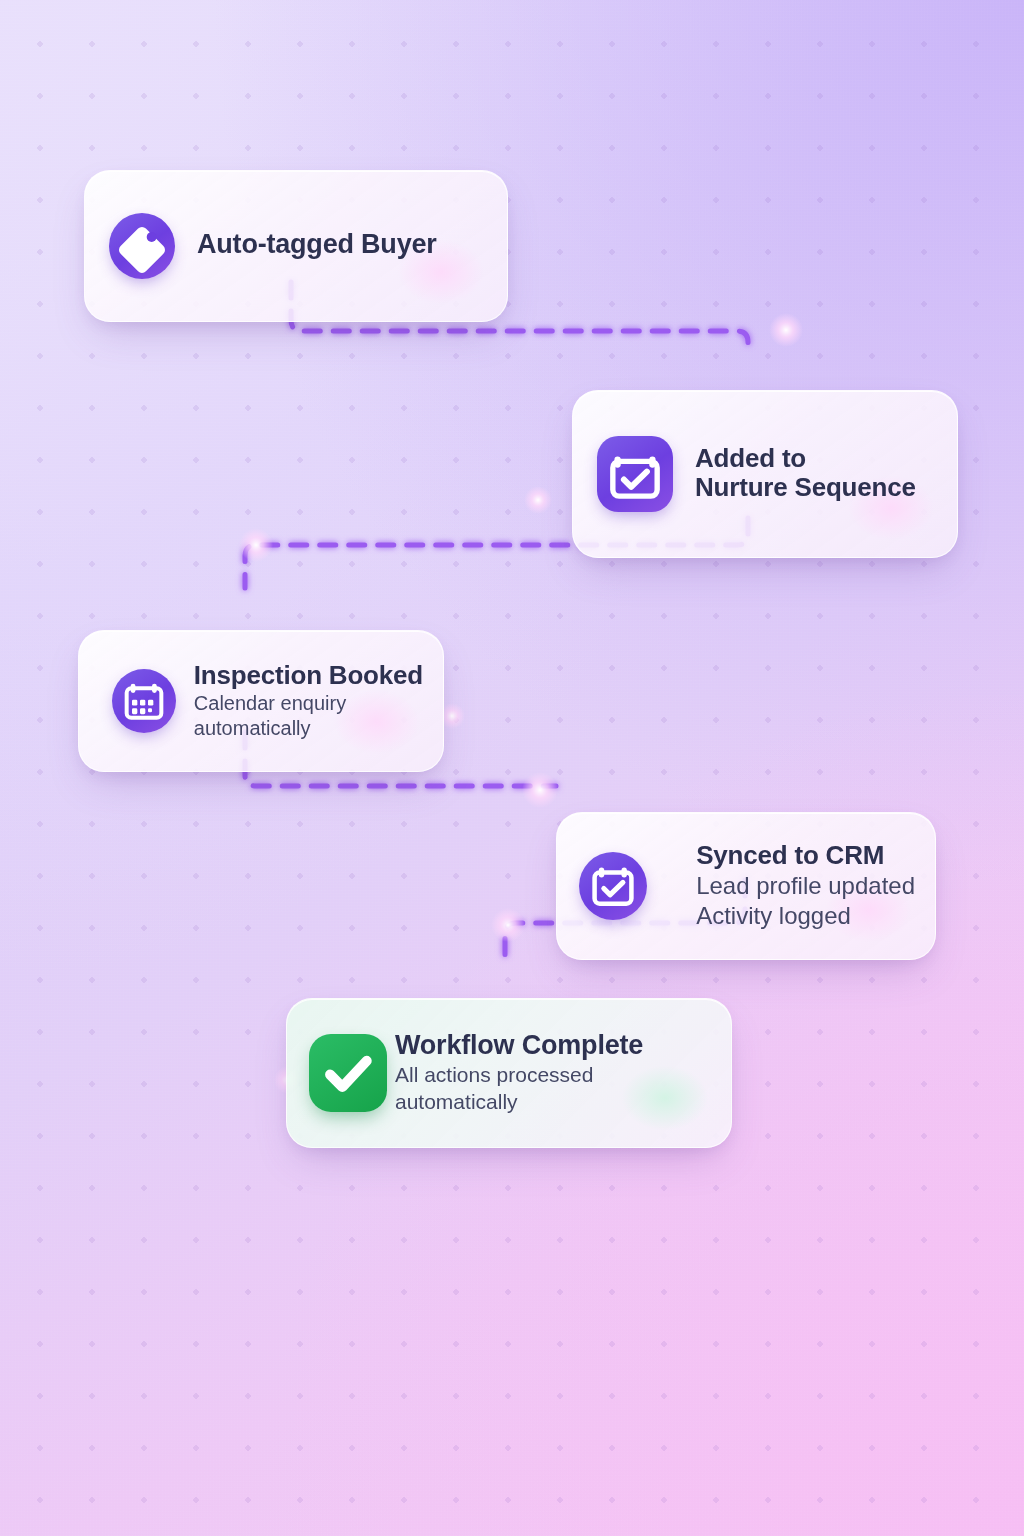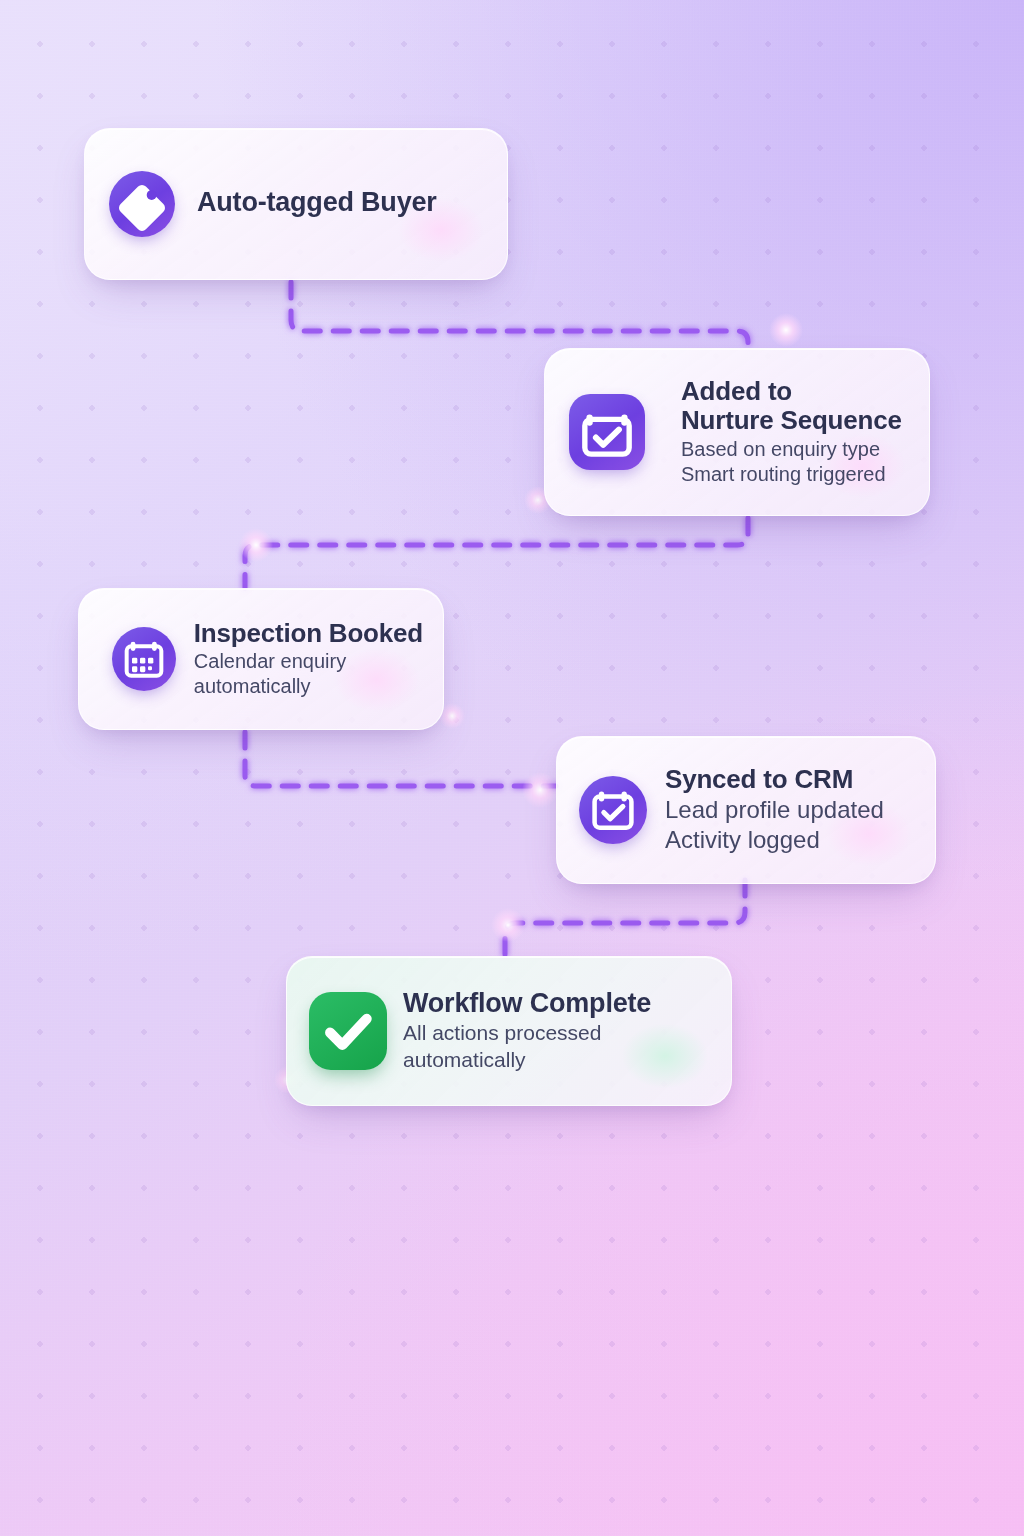--- a/index.html
+++ b/index.html
@@ -37,20 +37,21 @@
     display:flex;align-items:center;
     box-sizing:border-box;
     border-radius:26px;
     background:linear-gradient(145deg, rgba(255,255,255,.92) 0%, rgba(252,246,253,.88) 46%, rgba(249,240,252,.84) 100%);
     border:1px solid rgba(255,255,255,.75);
     box-shadow:
       0 18px 40px -12px rgba(110,70,160,.28),
       0 6px 16px -6px rgba(110,70,160,.18),
       inset 0 1px 0 rgba(255,255,255,.9);
     overflow:hidden;
+    margin-top:42px;
   }
   .card::after{ 
     content:"";position:absolute;right:6px;bottom:4px;width:120px;height:90px;
     background:radial-gradient(closest-side, rgba(255,214,250,.75), rgba(255,214,250,0) 72%);
     pointer-events:none;
   }
   .card.success{
     background:linear-gradient(135deg, rgba(232,248,240,.95) 0%, rgba(240,250,245,.9) 45%, rgba(247,243,252,.88) 100%);
   }
   .card.success::after{
@@ -74,36 +75,36 @@
   .sub{
     color:#3b3f5e;line-height:1.26;white-space:pre-line;opacity:.95;
   }
 
   
   #card-1{left:84px;top:128px;width:424px;height:152px;padding:0 22px 0 24px;gap:22px;}
   #card-1 .icon-wrap div{width:66px;height:66px;}
   #card-1 .title{font-size:27px;}
   #card-1 .sub{font-size:20px;}
 
-  #card-2{left:544px;top:348px;width:386px;height:168px;padding:0 20px 0 24px;gap:36px;}
+  #card-2{left:572px;top:348px;width:386px;height:168px;padding:0 20px 0 24px;gap:22px;}
   #card-2 .icon-wrap div{width:76px;height:76px;}
   #card-2 .title{font-size:26px;line-height:1.12;}
   #card-2 .sub{font-size:20px;}
 
   #card-3{left:78px;top:588px;width:366px;height:142px;padding:0 20px 0 22px;gap:18px;justify-content:flex-end;}
   #card-3 .icon-wrap div{width:64px;height:64px;}
   #card-3 .title{font-size:26px;}
   #card-3 .sub{font-size:20px;}
 
-  #card-4{left:556px;top:736px;width:380px;height:148px;padding:0 20px 0 22px;gap:18px;}
+  #card-4{left:556px;top:770px;width:380px;height:148px;padding:0 20px 0 22px;gap:18px;justify-content:space-between;}
   #card-4 .icon-wrap div{width:68px;height:68px;}
   #card-4 .title{font-size:26px;}
   #card-4 .sub{font-size:24px;}
 
-  #card-5{left:286px;top:956px;width:446px;height:150px;padding:0 20px 0 22px;gap:16px;}
+  #card-5{left:286px;top:956px;width:446px;height:150px;padding:0 20px 0 22px;gap:8px;}
   #card-5 .icon-wrap div{width:78px;height:78px;}
   #card-5 .title{font-size:27px;}
   #card-5 .sub{font-size:21px;}
 
   .wire{fill:none;stroke:#9b5cf0;stroke-width:5;stroke-linecap:round;
         stroke-dasharray:16 13;filter:url(#wireglow);}
 </style>
 </head>
 <body>
 
@@ -167,22 +168,20 @@
           <rect x="11" y="13" width="4" height="7" rx="2" fill="#ffffff"></rect>
           <rect x="33" y="13" width="4" height="7" rx="2" fill="#ffffff"></rect>
           <rect x="10" y="16" width="28" height="22" rx="4" fill="none" stroke="#ffffff" stroke-width="3.4"></rect>
           <path d="M17 27.5 l4.6 4.6 L31.5 22.5" fill="none" stroke="#ffffff" stroke-width="3.8" stroke-linecap="round" stroke-linejoin="round"></path>
         </svg>
       </div>
     </div>
     <div class="txt">
       <div class="title">Added to
 Nurture Sequence</div>
-      <div class="sub">Based on enquiry type
-Smart routing triggered</div>
     </div>
   </div>
 
   <div class="card" id="card-3">
     <div class="icon-wrap">
       <div class="icon-circle icon-purple">
         <svg viewBox="0 0 48 48" width="100%" height="100%" aria-hidden="true">
           <rect x="14" y="11" width="3.6" height="7" rx="1.8" fill="#ffffff"></rect>
           <rect x="30" y="11" width="3.6" height="7" rx="1.8" fill="#ffffff"></rect>
           <rect x="11" y="14.5" width="26" height="22" rx="3.4" fill="none" stroke="#ffffff" stroke-width="3"></rect>

